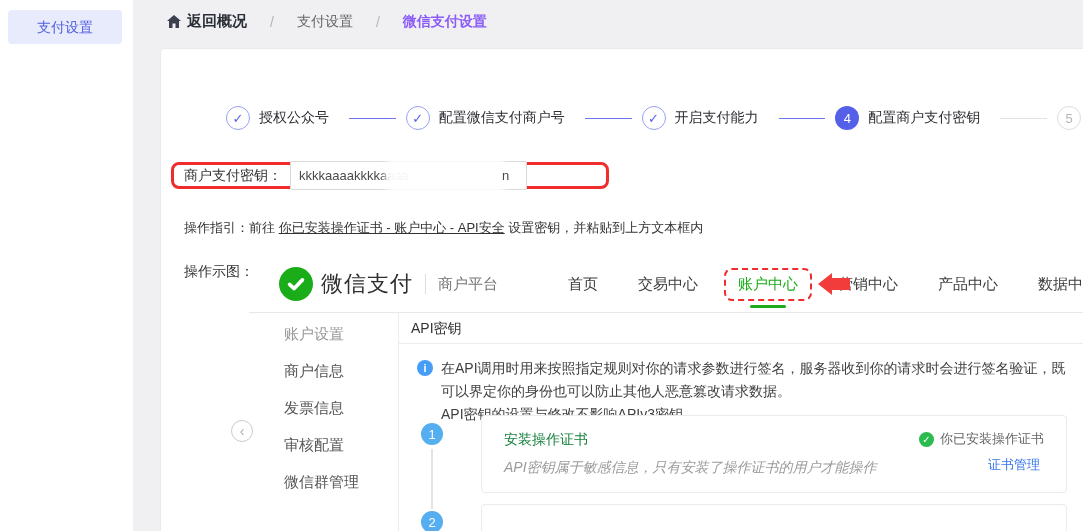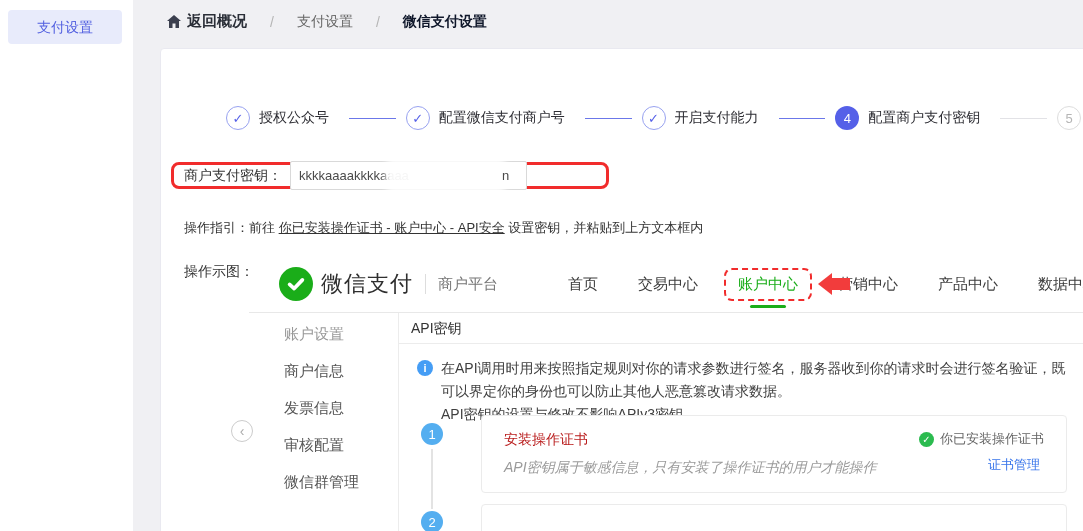--- a/index.html
+++ b/index.html
@@ -11,21 +11,21 @@
   html,body{width:1083px;height:531px;overflow:hidden;background:#fff;
     font-family:"Liberation Sans","DejaVu Sans",sans-serif;color:var(--txt);}
   .sidebar{position:absolute;left:0;top:0;width:133px;height:531px;background:#fff;}
   .sidebar-item{position:absolute;left:8px;top:10px;width:114px;height:34px;line-height:34px;
     background:#e8ebfb;border-radius:4px;color:#515fe0;font-size:14px;text-align:center;cursor:pointer;}
   .main{position:absolute;left:133px;top:0;right:0;bottom:0;background:#f0f0f3;}
   .breadcrumb{position:absolute;left:33px;top:12px;display:flex;align-items:center;gap:23px;font-size:14px;}
   .bc-home{display:flex;align-items:center;gap:5px;font-size:15px;font-weight:bold;color:#2b2f38;cursor:pointer;}
   .bc-sep{color:#b5b5b5;}
   .bc-parent{color:#666;cursor:pointer;}
-  .bc-current{color:#0f172a;font-weight:bold;cursor:pointer;}
+  .bc-current{color:#8b5cf6;font-weight:bold;cursor:pointer;}
   .card{position:absolute;left:27px;top:48px;width:1120px;height:660px;background:#fff;
     border:1px solid #e9e9f0;border-radius:4px;}
   
   .stepper{position:absolute;left:65px;top:57px;width:855px;display:flex;align-items:center;}
   .step{display:flex;align-items:center;flex:0 0 auto;}
   .step .dot{width:24px;height:24px;border-radius:50%;display:flex;align-items:center;justify-content:center;
     font-size:13px;flex:0 0 auto;}
   .step.done .dot{border:1px solid var(--indigo-light);color:var(--indigo);background:#fff;}
   .step.current .dot{background:var(--indigo);color:#fff;}
   .step.pending .dot{border:1px solid #ddd;color:#b5b5b5;background:#fff;}
@@ -80,21 +80,21 @@
     display:flex;align-items:center;justify-content:center;flex:0 0 auto;margin-top:3px;font-style:normal;}
   .info-text{width:628px;font-size:14px;line-height:23px;color:#3f3f3f;}
   .tl-dot{position:absolute;width:22px;height:22px;border-radius:50%;background:var(--stepblue);color:#fff;
     font-size:13px;display:flex;align-items:center;justify-content:center;}
   .tl-dot.d1{left:22px;top:110px;}
   .tl-dot.d2{left:22px;top:198px;}
   .tl-line{position:absolute;left:32px;top:136px;width:2px;height:60px;background:#e3e3e3;}
   .step-card{position:absolute;left:82px;width:586px;border:1px solid #ebebeb;border-radius:4px;background:#fff;}
   .step-card.c1{top:102px;height:78px;padding:15px 22px;}
   .step-card.c2{top:191px;height:70px;}
-  .sc-title{font-size:14px;color:#b91c1c;font-weight:500;}
+  .sc-title{font-size:14px;color:#15803d;font-weight:500;}
   .sc-desc{font-size:14px;color:#9a9a9a;margin-top:10px;font-style:italic;}
   .sc-status{position:absolute;right:22px;top:14px;display:flex;align-items:center;gap:6px;font-size:13px;color:#666;}
   .ok-icon{width:15px;height:15px;border-radius:50%;background:#2bbb4f;color:#fff;font-size:10px;
     display:flex;align-items:center;justify-content:center;}
   .sc-link{position:absolute;right:26px;top:40px;font-size:13px;color:var(--link);}
 </style>
 </head>
 <body>
 
 <div class="sidebar">

